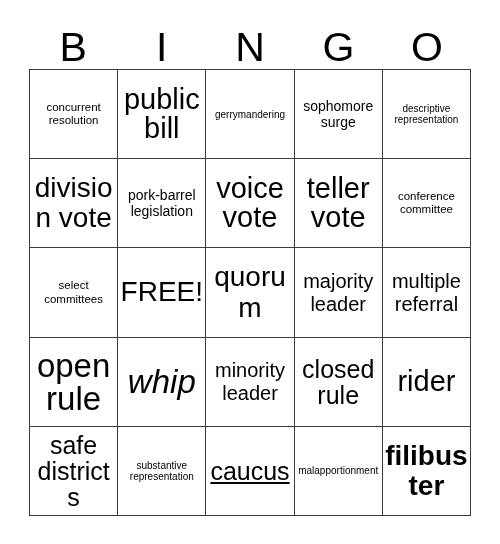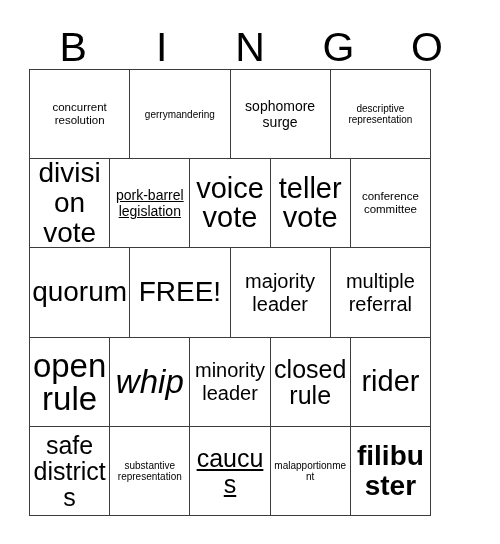--- a/index.html
+++ b/index.html
@@ -43,21 +43,21 @@
     letter-spacing: 0px;
     color: #000000;
     user-select: none;
   }
 
   
   #bingo-grid {
     position: absolute;
     left: 29px;
     top: 69px;
-    width: 402px;
+    width: 442px;
     height: 447px;
     box-sizing: border-box;
     border-top: 1px solid #3c3c3c;
     border-left: 1px solid #3c3c3c;
     display: flex;
     flex-direction: column;
   }
   .bingo-row {
     flex: 1 1 0;
     display: flex;
@@ -111,54 +111,60 @@
     <div class="header-letter">O</div>
   </div>
 
   <div id="bingo-grid" style="border-color: rgb(60, 60, 60);">
 
     <div class="bingo-row">
       <div class="bingo-cell" style="border-color: rgb(60, 60, 60);">
           <span class="cell-text fs-sm">concurrent resolution</span>
         </div>
       <div class="bingo-cell" style="border-color: rgb(60, 60, 60);">
+          <span class="cell-text fs-3xl">public bill</span>
+        </div>
+      <div class="bingo-cell" style="border-color: rgb(60, 60, 60);">
           <span class="cell-text fs-xs">gerrymandering</span>
         </div>
       <div class="bingo-cell" style="border-color: rgb(60, 60, 60);">
           <span class="cell-text fs-md">sophomore surge</span>
         </div>
       <div class="bingo-cell" style="border-color: rgb(60, 60, 60);">
           <span class="cell-text fs-xs">descriptive representation</span>
         </div>
     </div>
 
     <div class="bingo-row">
       <div class="bingo-cell" style="border-color: rgb(60, 60, 60);">
           <span class="cell-text fs-xl">division vote</span>
         </div>
-      <div class="bingo-cell" style="border-color: rgb(60, 60, 60); text-decoration: underline;">
+      <div class="bingo-cell" style="border-color: rgb(60, 60, 60);">
           <span class="cell-text fs-md">pork-barrel legislation</span>
         </div>
       <div class="bingo-cell" style="border-color: rgb(60, 60, 60);">
           <span class="cell-text fs-3xl">voice vote</span>
         </div>
       <div class="bingo-cell" style="border-color: rgb(60, 60, 60);">
           <span class="cell-text fs-3xl">teller vote</span>
         </div>
       <div class="bingo-cell" style="border-color: rgb(60, 60, 60);">
           <span class="cell-text fs-sm">conference committee</span>
         </div>
     </div>
 
     <div class="bingo-row">
       <div class="bingo-cell" style="border-color: rgb(60, 60, 60);">
+          <span class="cell-text fs-sm">select committees</span>
+        </div>
+      <div class="bingo-cell" style="border-color: rgb(60, 60, 60);">
+          <span class="cell-text fs-xl">FREE!</span>
+        </div>
+      <div class="bingo-cell" style="border-color: rgb(60, 60, 60);">
           <span class="cell-text fs-xl">quorum</span>
-        </div>
-      <div class="bingo-cell" style="border-color: rgb(60, 60, 60);">
-          <span class="cell-text fs-xl">FREE!</span>
         </div>
       <div class="bingo-cell" style="border-color: rgb(60, 60, 60);">
           <span class="cell-text fs-lg">majority leader</span>
         </div>
       <div class="bingo-cell" style="border-color: rgb(60, 60, 60);">
           <span class="cell-text fs-lg">multiple referral</span>
         </div>
     </div>
 
     <div class="bingo-row">

